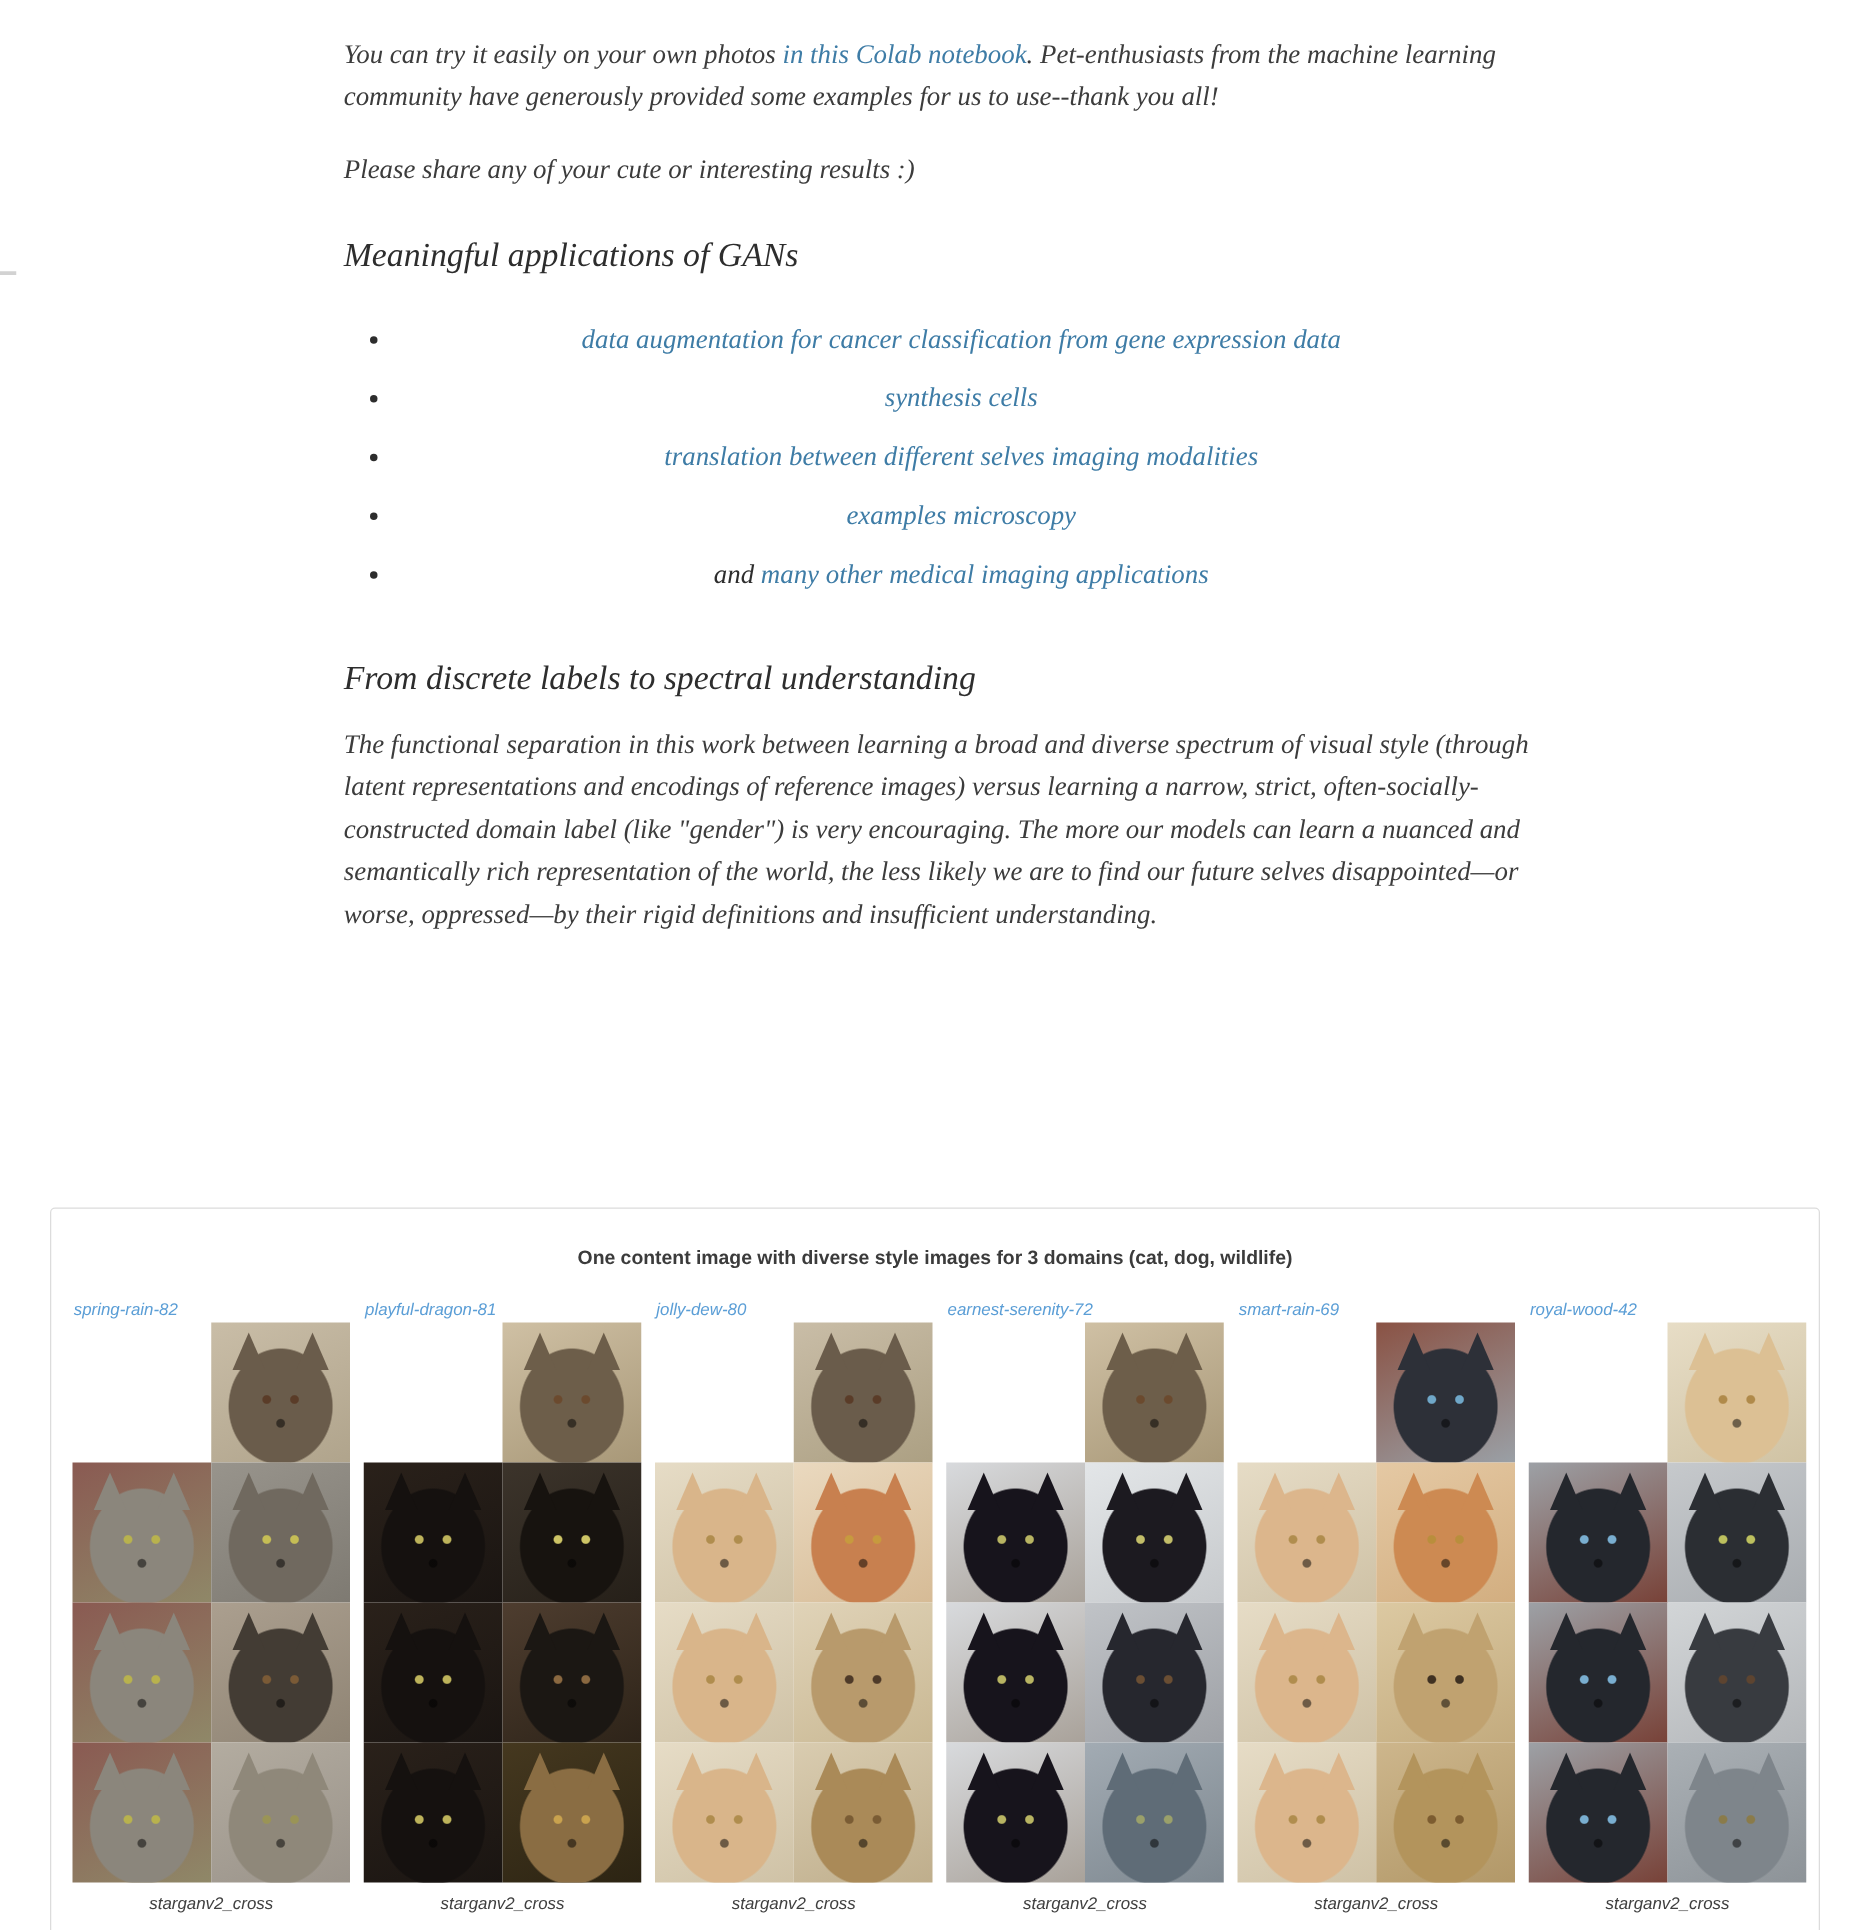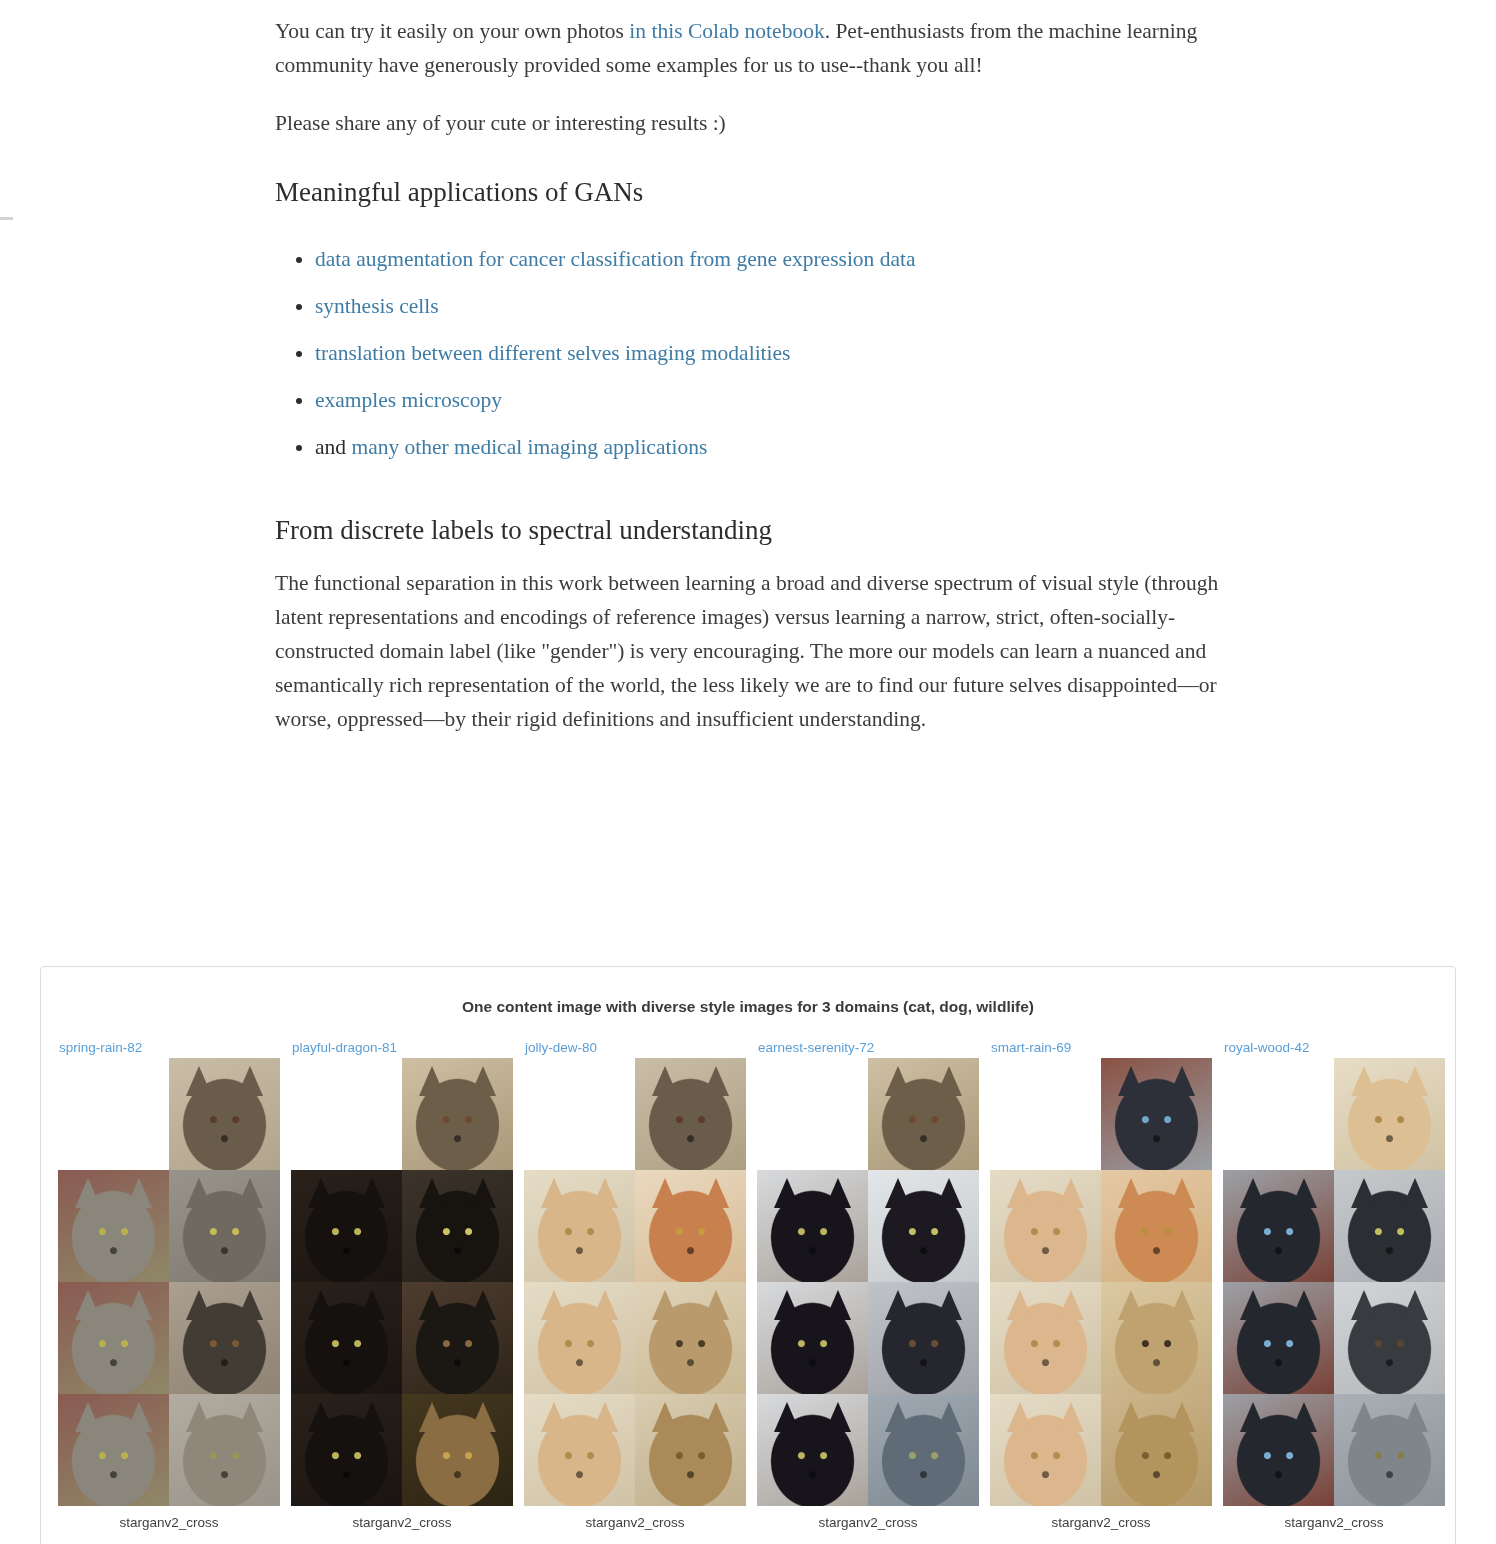--- a/index.html
+++ b/index.html
@@ -2,45 +2,45 @@
 <html style="--link: #3e7ca6; --run: #5b9ed6;"><head>
 <meta charset="utf-8">
 <style>
   html,body{margin:0;padding:0;}
   body{
     width:1496px;height:1544px;position:relative;background:#ffffff;
     overflow:hidden;font-family:"Liberation Serif","DejaVu Serif",serif;
   }
   
   .article{
-    position:absolute;left:275px;top:0;width:948px;
-    color:#3c3c3c;font-size:21.5px;line-height:34px;
+    position:absolute;left:275px;top:12px;width:948px;
+    color:#3c3c3c;font-size:21.5px;line-height:34px;font-style:italic;
   }
   .article p{margin:14px 0 24px;}
   .article h2{
     font-size:27px;line-height:44px;font-weight:400;color:#2d2d2d;
     margin:30px 0 10px;
   }
   a.lnk{color:var(--link,#3e7ca6);text-decoration:none;cursor:pointer;}
   ul.apps{margin:28px 0 44px;padding-left:40px;}
-  ul.apps li{margin-bottom:13px;color:#2d2d2d;}
+  ul.apps li{margin-bottom:13px;color:#2d2d2d;text-align:center;}
   
   .edge-tick{position:absolute;left:0;top:217px;width:13px;height:3px;background:#d2d2d2;}
   
   .panel{
     position:absolute;left:40px;top:966px;width:1416px;height:610px;
     border:1px solid #dcdcdc;border-radius:4px;background:#fff;
     font-family:"Liberation Sans","DejaVu Sans",sans-serif;box-sizing:border-box;
   }
   .panel-title{
     text-align:center;font-weight:bold;font-size:15.5px;color:#3b3b3b;
     margin-top:31px;margin-bottom:0;
   }
   .blocks{display:flex;gap:11px;padding:24px 0 0 17px;}
-  .block{width:222px;flex:0 0 auto;}
+  .block{width:222px;flex:0 0 auto;font-style:italic;}
   .run-label{font-size:13.5px;color:var(--run,#5b9ed6);margin:0 0 3px 1px;cursor:pointer;}
   .grid{display:grid;grid-template-columns:111px 111px;grid-auto-rows:112px;}
   .caption{text-align:center;font-size:13.5px;color:#404040;margin-top:9px;}
   
   .pet{
     position:relative;overflow:hidden;
     background:
       radial-gradient(circle 4px at 40% 55%, var(--eye,#c9c05a) 0 3px, rgba(0,0,0,0) 4px),
       radial-gradient(circle 4px at 60% 55%, var(--eye,#c9c05a) 0 3px, rgba(0,0,0,0) 4px),
       radial-gradient(circle 4px  at 50% 72%, rgba(0,0,0,0.5) 0 3px, rgba(0,0,0,0) 4px),

